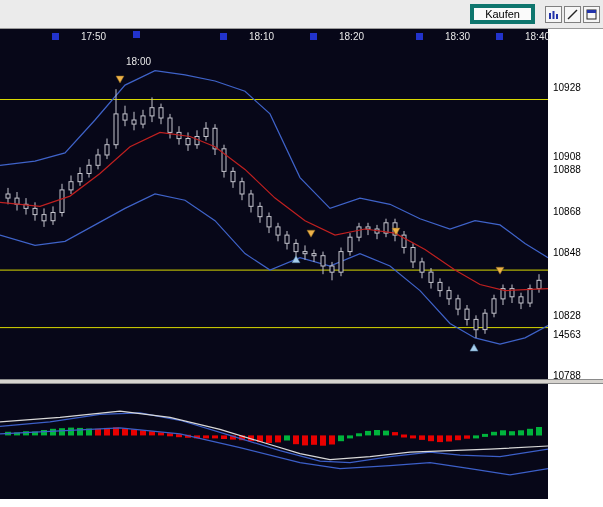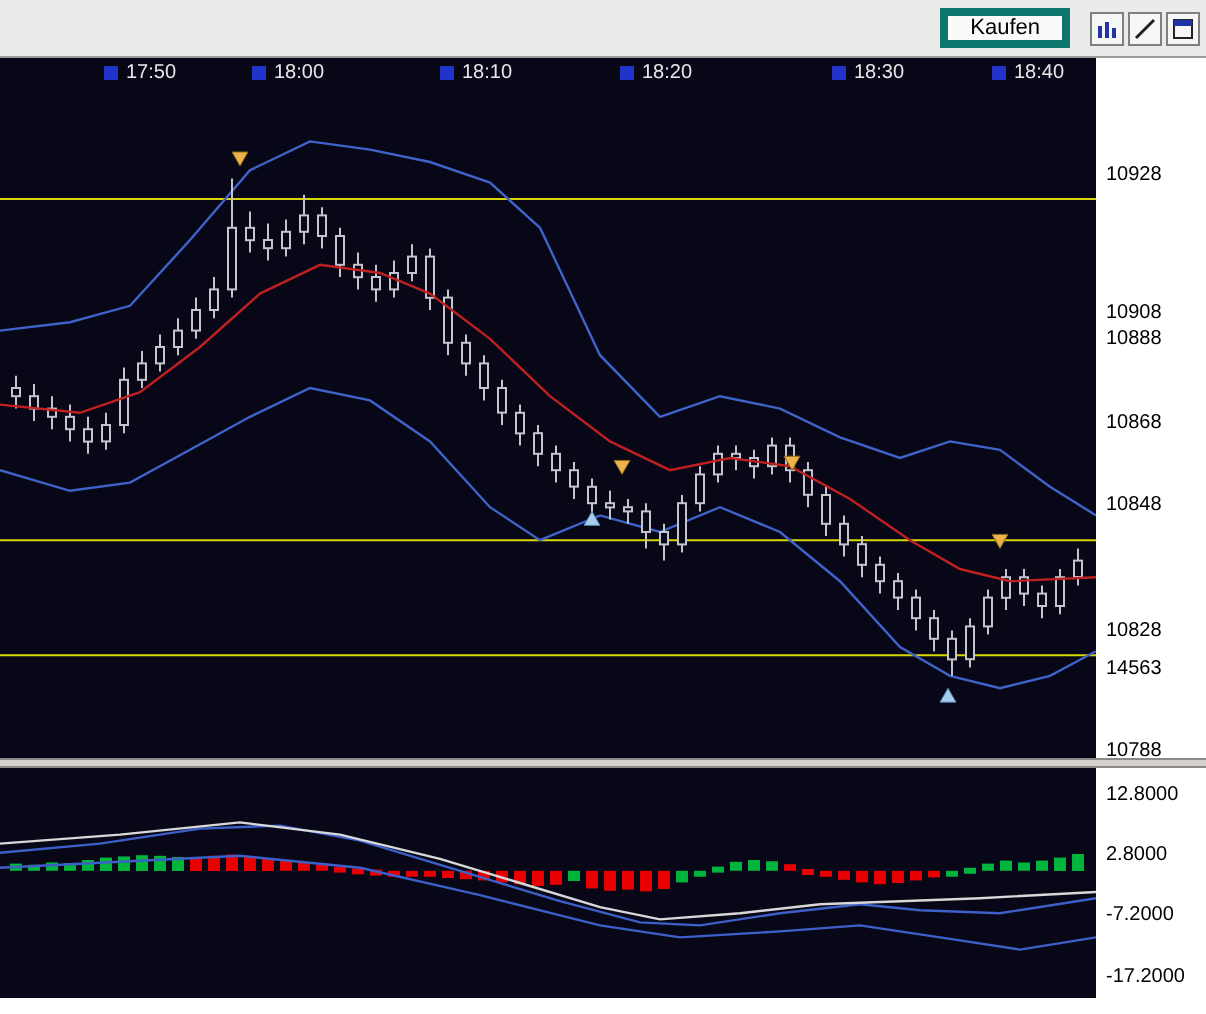--- a/index.html
+++ b/index.html
@@ -12,21 +12,21 @@
              display:flex; align-items:center; justify-content:flex-end; padding-right:3px; }
   .tb-btn { height:20px; padding:0 11px; font-size:11px; font-family:"Liberation Sans",sans-serif;
             background:#fafafa; border:4px solid #0f766e; margin-left:3px; cursor:default; }
   .icon-group { display:flex; margin-left:8px; }
   .icon-btn { width:17px; height:17px; border:1px solid #808080; background:#f6f6f6;
               display:flex; align-items:center; justify-content:center; margin-left:2px; padding:0; }
 
   
   .time-row { height:15px; display:flex; }
   .time-axis { width:548px; background:#070718; position:relative; }
-  .time-block { position:absolute; top:2px; display:flex; align-items:center; }
+  .time-block { position:absolute; top:2px; display:flex; align-items:center;gap:18px; }
   .time-sq { width:7px; height:7px; background:#2233cc; margin-right:4px; }
   .time-label { color:#e8e8e8; font-size:10px; line-height:11px; }
   .axis-corner { flex:1; background:#ffffff; }
 
   
   .chart-row { height:335px; display:flex; }
   #main-chart-svg { width:548px; height:335px; background:#070718; display:block; }
   .price-scale { width:55px; position:relative; background:#ffffff; }
   .p-label { position:absolute; left:5px; font-size:10px; color:#000; white-space:nowrap; }
 
@@ -68,21 +68,21 @@
       </button>
     </div>
   </div>
 
   <div class="time-row">
     <div class="time-axis">
         <div class="time-block" style="left: 52px;">
           <span class="time-sq" style="background: rgb(34, 51, 204);"></span>
           <span class="time-label">17:50</span>
         </div>
-        <div class="time-block" style="left: 126px;">
+        <div class="time-block" style="left: 126px; flex-direction: column;">
           <span class="time-sq" style="background: rgb(34, 51, 204);"></span>
           <span class="time-label">18:00</span>
         </div>
         <div class="time-block" style="left: 220px;">
           <span class="time-sq" style="background: rgb(34, 51, 204);"></span>
           <span class="time-label">18:10</span>
         </div>
         <div class="time-block" style="left: 310px;">
           <span class="time-sq" style="background: rgb(34, 51, 204);"></span>
           <span class="time-label">18:20</span>
@@ -307,23 +307,17 @@
         <rect x="491" y="47.8" width="6" height="3.6" fill="#00b43c"></rect>
         <rect x="500" y="46.3" width="6" height="5.1" fill="#00b43c"></rect>
         <rect x="509" y="47.2" width="6" height="4.2" fill="#00b43c"></rect>
         <rect x="518" y="46.3" width="6" height="5.1" fill="#00b43c"></rect>
         <rect x="527" y="44.8" width="6" height="6.7" fill="#00b43c"></rect>
         <rect x="536" y="43.0" width="6" height="8.5" fill="#00b43c"></rect>
         <polyline points="0,42.4 50,37.8 100,30.3 140,28.8 180,36.3 230,51.4 280,66.6 320,77.2 350,78.7 390,72.6 430,68.1 460,71.1 500,72.6 548,65.1" fill="none" stroke="#3c5fc8" stroke-width="1.2"></polyline>
         <polyline points="0,37.8 60,33.3 120,27.2 170,33.3 220,45.4 260,57.5 300,69.6 330,75.7 370,72.6 410,68.1 450,66.6 490,65.1 548,62.0" fill="none" stroke="#d8d8d8" stroke-width="1.2"></polyline>
         <polyline points="0,49.9 60,46.9 120,43.9 180,49.9 240,63.6 300,78.7 340,84.7 390,81.7 430,78.7 470,84.7 510,90.8 548,84.7" fill="none" stroke="#3c5fc8" stroke-width="1.2"></polyline>
       </svg>
-    <div class="ind-scale" id="ind-scale">
-        <div class="p-label" style="top: 7.7px;">12.8000</div>
-        <div class="p-label" style="top: 38px;">2.8000</div>
-        <div class="p-label" style="top: 68.2px;">-7.2000</div>
-        <div class="p-label" style="top: 98.5px;">-17.2000</div>
-      </div>
   </div>
 
   <div class="bottom-strip"></div>
 
 </div>
 
 </body></html>

